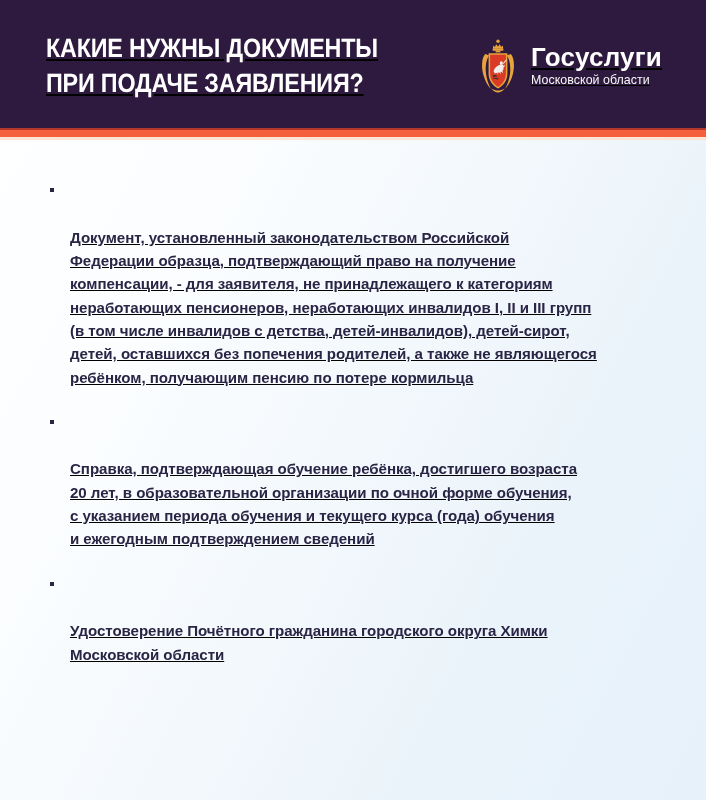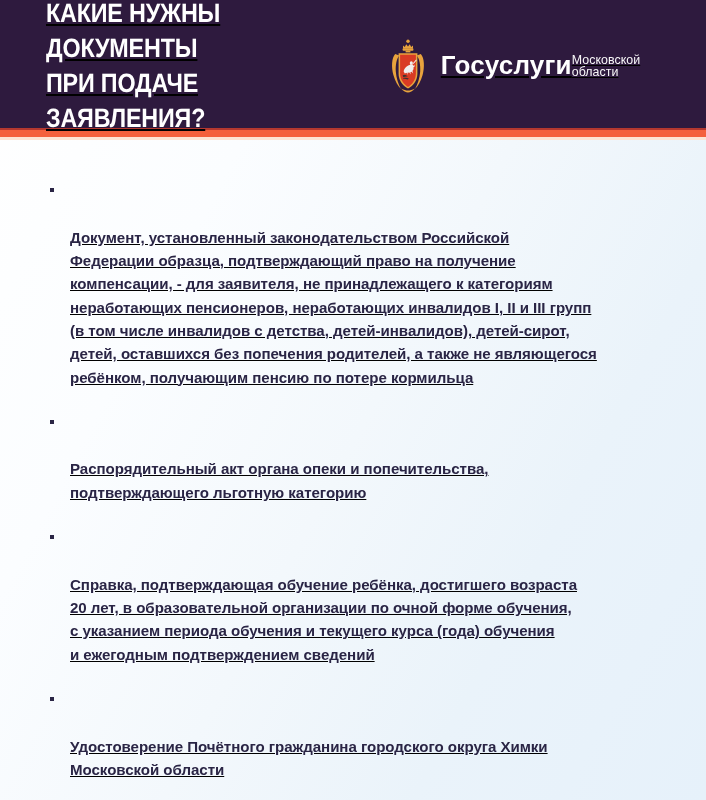--- a/index.html
+++ b/index.html
@@ -66,21 +66,21 @@
 
   .coat-of-arms {
     width: 40px;
     height: 56px;
     flex: 0 0 auto;
     display: block;
   }
 
   .logo-text {
     display: flex;
-    flex-direction: row;
+    flex-direction: column;
     justify-content: center;
     line-height: 1;
   }
 
   .logo-main {
     color: #ffffff;
     font-size: 26px;
     font-weight: bold;
     letter-spacing: 0.2px;
     line-height: 1.08;
@@ -210,25 +210,20 @@
         <span class="bullet"></span>
         <span>Документ, установленный законодательством Российской
 Федерации образца, подтверждающий право на получение
 компенсации, - для заявителя, не принадлежащего к категориям
 неработающих пенсионеров, неработающих инвалидов I, II и III групп
 (в том числе инвалидов с детства, детей-инвалидов), детей-сирот,
 детей, оставшихся без попечения родителей, а также не являющегося
 ребёнком, получающим пенсию по потере кормильца</span>
       </li>
 
-      <li class="doc-item">
-        <span class="bullet"></span>
-        <span>Распорядительный акт органа опеки и попечительства,
-подтверждающего льготную категорию</span>
-      </li>
 
       <li class="doc-item">
         <span class="bullet"></span>
         <span>Справка, подтверждающая обучение ребёнка, достигшего возраста
 20 лет, в образовательной организации по очной форме обучения,
 с указанием периода обучения и текущего курса (года) обучения
 и ежегодным подтверждением сведений</span>
       </li>
 
       <li class="doc-item">

